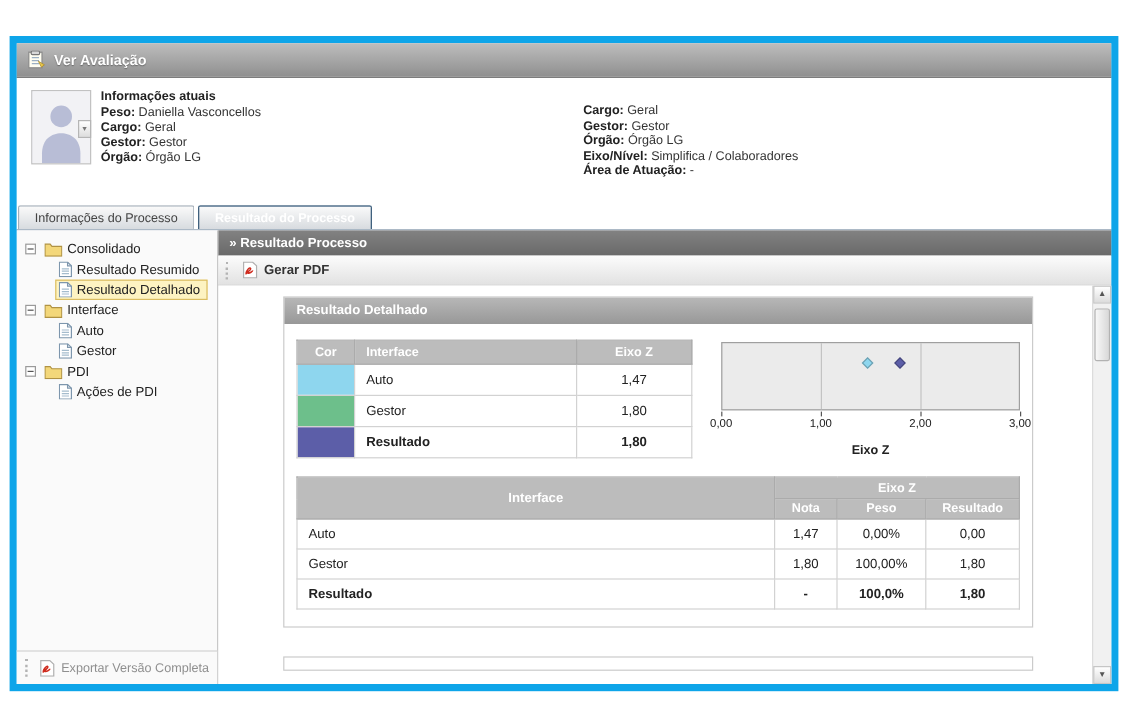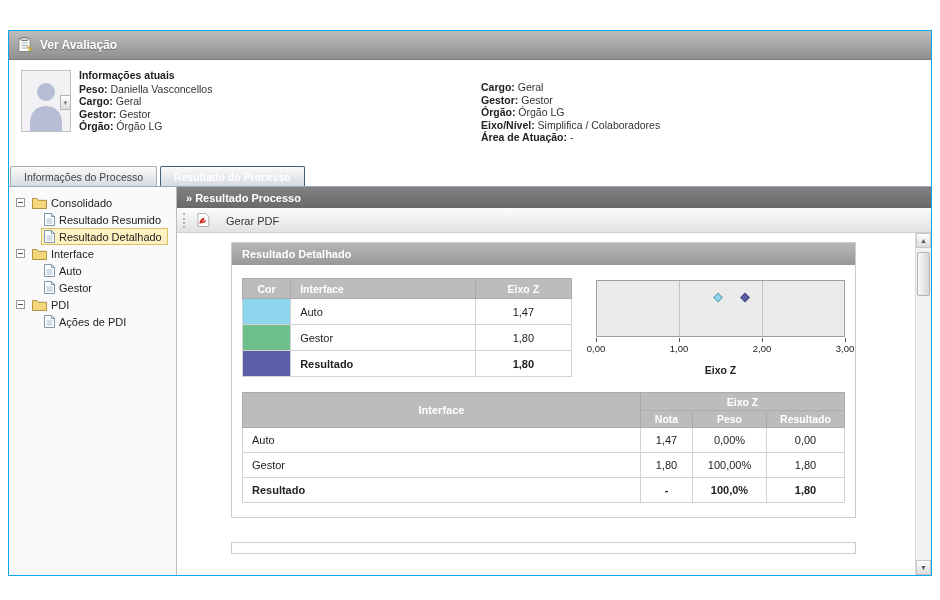--- a/index.html
+++ b/index.html
@@ -1,17 +1,17 @@
 <!DOCTYPE html>
 <html><head>
 <meta charset="utf-8">
 <style>
   html,body{margin:0;padding:0;width:940px;height:600px;background:#ffffff;font-family:"Liberation Sans",sans-serif;overflow:hidden;}
   *{box-sizing:border-box;}
-  .app{position:absolute;left:8px;top:30px;width:924px;height:546px;border:1px solid #0ea5e9;background:#fff;display:flex;flex-direction:column;}
+  .app{position:absolute;left:8px;top:30px;width:924px;height:546px;border:6px solid #0ea5e9;background:#fff;display:flex;flex-direction:column;}
   
   .titlebar{flex:0 0 29px;background:linear-gradient(#bdbdbd,#8f8f8f);border-bottom:1px solid #7c7c7c;display:flex;align-items:center;gap:7px;padding:0 9px;}
   .titlebar-text{color:#fff;font-weight:bold;font-size:12px;text-shadow:0 1px 1px rgba(0,0,0,.35);}
   
   .info{flex:0 0 104px;display:flex;padding:10px 12px;background:#fff;}
   .avatar-box{width:50px;height:62px;border:1px solid #c2c2c2;background:#f2f2f5;position:relative;flex:0 0 50px;}
   .avatar-btn{position:absolute;right:-1px;top:24px;width:11px;height:15px;border:1px solid #b5b5b5;background:linear-gradient(#ffffff,#dddddd);font-size:6px;color:#777;display:flex;align-items:center;justify-content:center;cursor:pointer;}
   .info-col{font-size:10.5px;line-height:11.5px;color:#333;}
   .info-col.left{margin-left:8px;width:402px;}
   .info-col.right{margin-left:0;}
@@ -34,21 +34,21 @@
   .node{display:flex;align-items:flex-end;gap:4px;padding:1px 5px 1px 2px;border:1px solid transparent;}
   .trow.selected .node{border-color:#dbbd62;}
   .tlabel{white-space:nowrap;}
   .icon svg{display:block;}
   .export{flex:0 0 28px;border-top:1px solid #d2d2d2;display:flex;align-items:center;gap:5px;padding-left:5px;color:#8f8f8f;font-size:10.5px;cursor:pointer;background:#fafafa;}
   .grip{width:0;height:15px;border-left:2px dotted #b3b3b3;margin:0 5px 0 2px;flex:0 0 2px;}
   
   .content{flex:1;display:flex;flex-direction:column;min-width:0;}
   .content-header{flex:0 0 21px;background:linear-gradient(#828282,#696969);color:#fff;font-weight:bold;font-size:11px;display:flex;align-items:center;padding-left:9px;}
   .toolbar{flex:0 0 25px;background:linear-gradient(#fcfcfc,#e2e2e2);border-bottom:1px solid #cfcfcf;display:flex;align-items:center;padding-left:4px;}
-  .tb-btn{display:flex;align-items:flex-end;gap:16px;padding:2px 7px;font-size:11px;color:#333;cursor:pointer;}
+  .tb-btn{display:flex;align-items:center;gap:5px;padding:2px 7px;font-size:11px;color:#333;cursor:pointer;font-weight:bold;}
   .scrollwrap{flex:1;position:relative;min-height:0;background:#fff;}
   .scrollcontent{position:absolute;top:0;left:0;right:16px;bottom:0;overflow:hidden;padding:9px 0 0 54px;}
   .scrollbar{position:absolute;top:0;right:0;bottom:0;width:16px;background:#f1f1f1;border-left:1px solid #dcdcdc;}
   .sb-btn{position:absolute;left:0;right:0;height:15px;border:1px solid #c6c6c6;background:linear-gradient(#ffffff,#dcdcdc);color:#555;font-size:7px;display:flex;align-items:center;justify-content:center;cursor:pointer;}
   .sb-btn.up{top:0;}
   .sb-btn.down{bottom:0;}
   .sb-thumb{position:absolute;left:1px;right:1px;top:19px;height:44px;border:1px solid #b2b2b2;border-radius:2px;background:linear-gradient(90deg,#f8f8f8,#d8d8d8);cursor:grab;}
   
   .panel{width:625px;background:#fff;border:1px solid #cbcbcb;margin-bottom:24px;}
   .panel-header{height:22px;background:linear-gradient(#b7b7b7,#989898);color:#fff;font-weight:bold;font-size:11px;display:flex;align-items:center;padding-left:10px;}
@@ -251,20 +251,30 @@
                   <g stroke="#a5bccd">
                     <line x1="2.5" y1="6" x2="8.5" y2="6"></line>
                     <line x1="2.5" y1="8" x2="8.5" y2="8"></line>
                     <line x1="2.5" y1="10" x2="8.5" y2="10"></line>
                   </g>
                 </svg>
               </span>
               <span class="tlabel">Ações de PDI</span>
             </span>
         </div>
+      </div>
+      <div class="export">
+        <span class="grip"></span>
+        <span class="icon">
+            <svg width="13" height="14" viewBox="0 0 13 14">
+              <path d="M1 0.5 h7.5 L11.8 3.5 v10 h-10.8 z" fill="#ffffff" stroke="#b0b0b0"></path>
+              <path d="M3.3 10.6 c-1-1.7 2.6-6.6 3.5-5 .8 1.5-4.4 3.7-2.2 4 1.5 .2 4-1.3 3.9-2.3" fill="none" stroke="#cf2b1e" stroke-width="1.3"></path>
+            </svg>
+          </span>
+        <span>Exportar Versão Completa</span>
       </div>
     </div>
 
     <div class="content">
       <div class="content-header">
         <span>» Resultado Processo</span>
       </div>
       <div class="toolbar">
         <span class="grip"></span>
         <span class="tb-btn">

